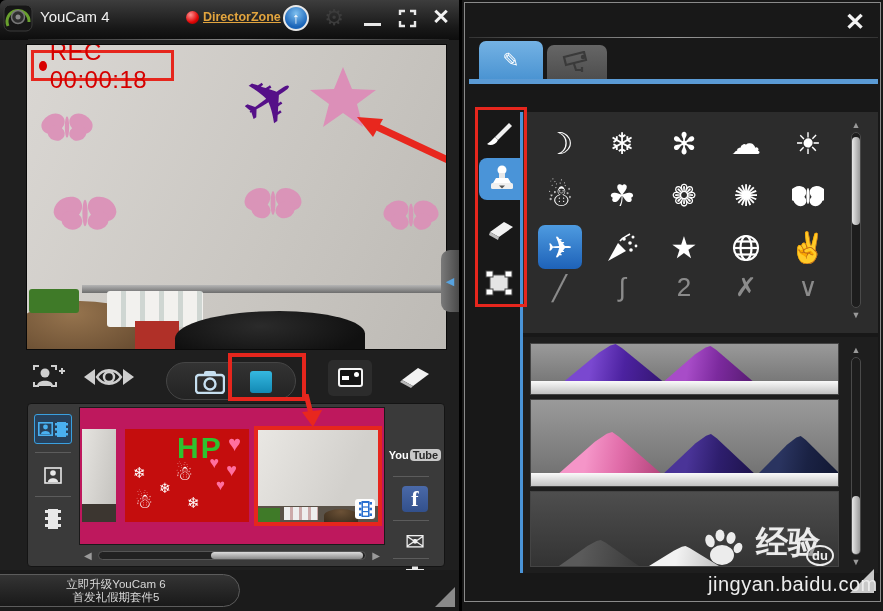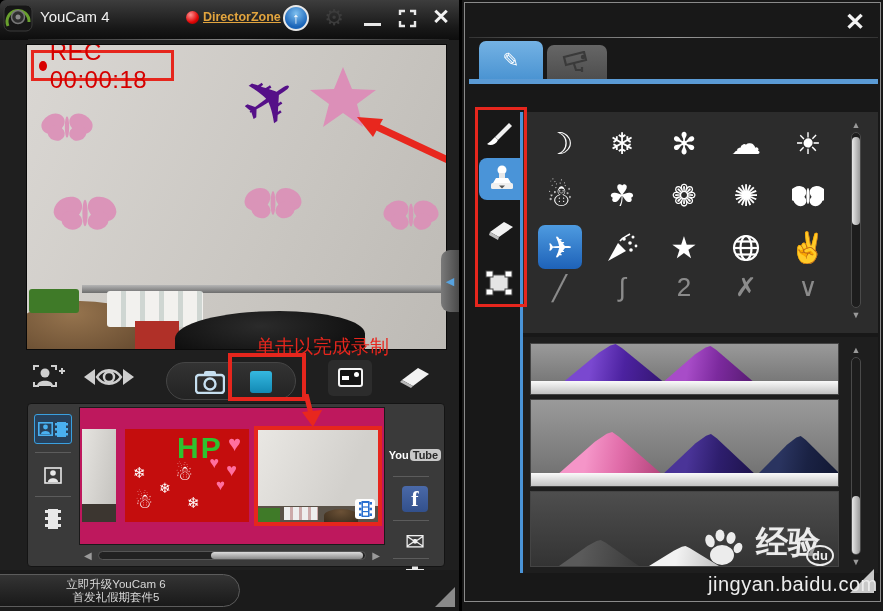--- a/index.html
+++ b/index.html
@@ -225,21 +225,20 @@
           </span>
       </span>
       <span class="icon-btn" style="left:368px;top:14px;">
         <svg width="36" height="22" viewBox="0 0 36 22">
           <polygon points="8,14 24,2 35,8 19,20" fill="#f2f2f2"></polygon>
           <polygon points="8,14 19,20 17,22 6,16" fill="#b8b8b8"></polygon>
         </svg>
       </span>
     </div>
 
-    <div class="tip-record">单击以完成录制</div>
     <svg class="arrow2" width="32" height="34" viewBox="0 0 32 34">
       <line x1="12" y1="0" x2="17" y2="20" stroke="#e8271e" stroke-width="5"></line>
       <polygon points="19,33 8,18 28,16" fill="#e8271e"></polygon>
     </svg>
 
     <div class="gallery">
       <div class="filters">
         <span class="fbtn" style="top:10px;background:#27415c;border:1px solid #3aa0e0;border-radius:3px;">
           <svg width="15" height="14" viewBox="0 0 15 14">
               <rect x="0.8" y="0.8" width="13.4" height="12.4" fill="none" stroke="#4ab0f0" stroke-width="1.6"></rect>

